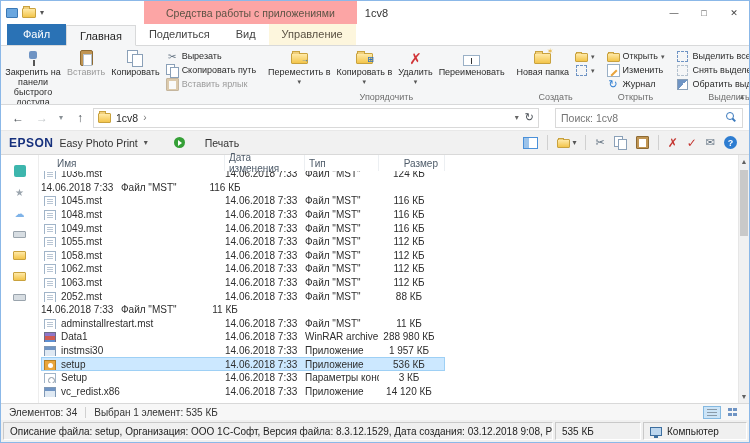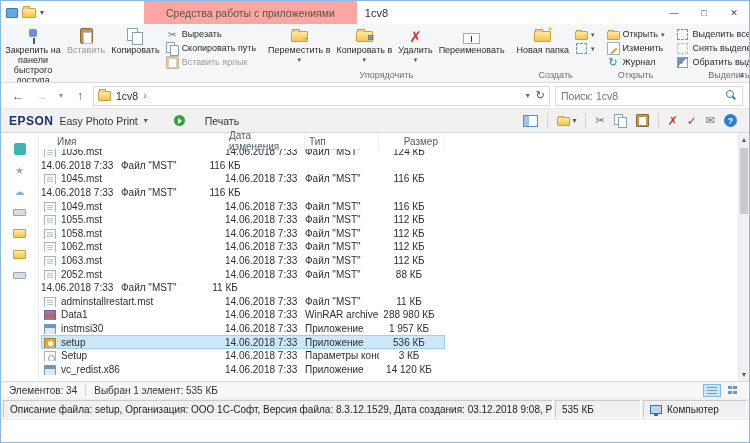--- a/index.html
+++ b/index.html
@@ -82,21 +82,21 @@
   .navbtn.dim{color:#c3c7ca}
   .navbtn.small{width:12px;font-size:8px;color:#8a9196}
   .addrbox{flex:1;height:20px;border:1px solid #d9d9d9;background:#fff;display:flex;align-items:center;padding:0 4px;gap:5px}
   .addr-folder{width:13px;height:10px;background:linear-gradient(#ffe9a6,#f3c54b);border:1px solid #c9a23e;border-radius:1px;position:relative;flex:none}
   .addr-folder::before{content:"";position:absolute;top:-3px;left:0;width:5px;height:2px;background:#f0cf7a;border:1px solid #c9a23e;border-bottom:none}
   .crumb{font-size:10.5px;color:#2b2b2b}
   .crumb-sep{color:#777;font-size:10px}
   .addr-right{margin-left:auto;display:flex;align-items:center;gap:6px}
   .addr-caret{font-size:8px;color:#666}
   .refresh{font-size:11px;color:#4a5056}
-  .searchbox{width:188px;height:20px;border:1px solid #d9d9d9;background:#fff;display:flex;align-items:center;padding:0 5px;margin-left:3px}
+  .searchbox{width:188px;height:20px;border:1px solid #d9d9d9;background:#fff;display:flex;align-items:center;padding:0 5px;margin-left:14px}
   .searchbox input{border:none;outline:none;flex:1;font:10.5px "Liberation Sans",sans-serif;color:#444;background:transparent}
   .mag{width:11px;height:11px;position:relative;flex:none}
   .mag::before{content:"";position:absolute;width:6px;height:6px;border:1.5px solid #3a79bd;border-radius:50%;left:0;top:0}
   .mag::after{content:"";position:absolute;width:4px;height:1.5px;background:#3a79bd;transform:rotate(45deg);left:5.5px;top:7px}
 
   
   .epsonbar{height:24px;background:#f1f1f1;border-bottom:1px solid #d9d9d9;display:flex;align-items:center;padding:0 8px;gap:6px}
   .ep-brand{font-weight:bold;font-size:12px;letter-spacing:.5px;color:#17317d}
   .ep-app{font-size:10.5px;color:#333}
   .ep-caret{font-size:8px;color:#555}
@@ -181,20 +181,27 @@
     </div>
     <div class="apptools">Средства работы с приложениями</div>
     <div class="wtitle">1cv8</div>
     <div class="wincontrols">
       <span class="wbtn">—</span>
       <span class="wbtn">□</span>
       <span class="wbtn">✕</span>
     </div>
   </div>
 
+  <div class="tabsrow">
+    <div class="tab tab-file">Файл</div>
+    <div class="tab tab-active">Главная</div>
+    <div class="tab">Поделиться</div>
+    <div class="tab">Вид</div>
+    <div class="tab tab-contextual">Управление</div>
+  </div>
 
   <div class="ribbon">
     <div class="rgroup">
       <div class="rbody">
         <div class="bigbtn" style="width:62px">
           <span class="bicn">
               <span class="ic-pin"></span>
             </span>
           <span>Закрепить на панели быстрого доступа</span>
         </div>
@@ -427,20 +434,21 @@
             <span class="c-type">Файл "MST"</span>
             <span class="c-size">116 КБ</span>
           </div>
           <div class="row">
             <span class="c-name"><span class="ficon i-mst"></span><span class="fname">1045.mst</span></span>
             <span class="c-date">14.06.2018 7:33</span>
             <span class="c-type">Файл "MST"</span>
             <span class="c-size">116 КБ</span>
           </div>
           <div class="row">
+            <span class="c-name"><span class="ficon i-mst"></span><span class="fname">1048.mst</span></span>
             <span class="c-date">14.06.2018 7:33</span>
             <span class="c-type">Файл "MST"</span>
             <span class="c-size">116 КБ</span>
           </div>
           <div class="row">
             <span class="c-name"><span class="ficon i-mst"></span><span class="fname">1049.mst</span></span>
             <span class="c-date">14.06.2018 7:33</span>
             <span class="c-type">Файл "MST"</span>
             <span class="c-size">116 КБ</span>
           </div>

